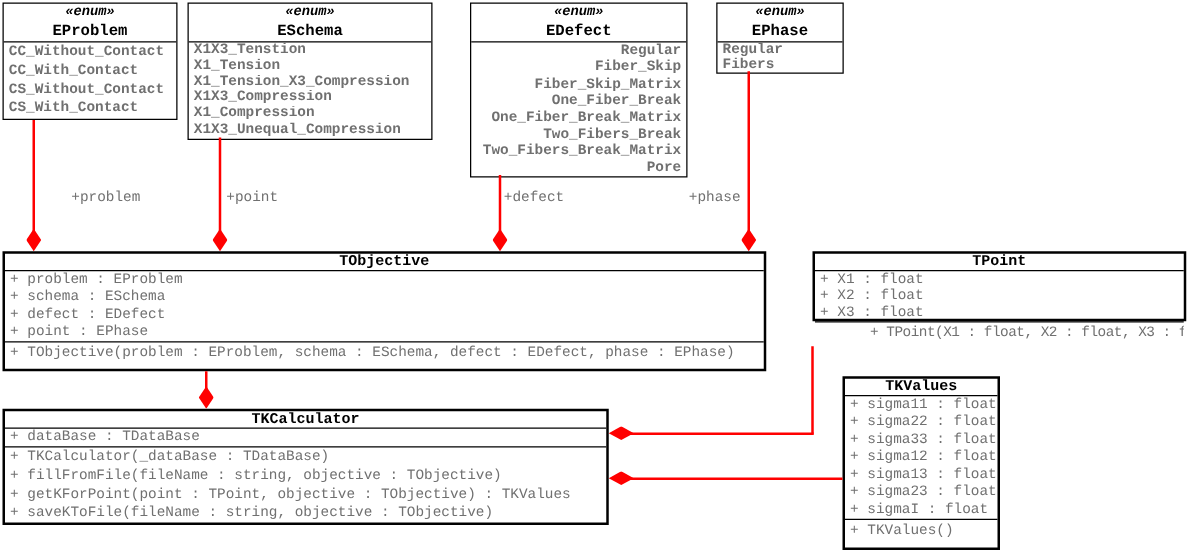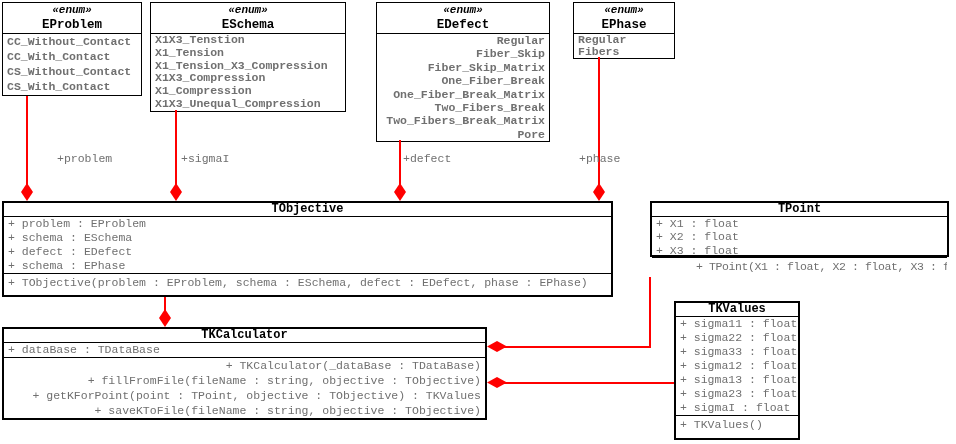--- a/index.html
+++ b/index.html
@@ -22,21 +22,21 @@
   
   #eproblem .row{line-height:15px;}
   #eschema .row{line-height:12.8px;}
   #edefect .row{line-height:13.4px;text-align:right;}
   #ephase .row{line-height:12px;}
   #tobjective .attrs .row{line-height:14px;}
   #tobjective .methods .row{line-height:14px;padding-top:2px;}
   #tpoint .attrs .row{line-height:13.3px;}
   #tpoint .methods .row{line-height:14px;padding-top:2px;letter-spacing:-0.4px;margin-left:40px;}
   #tkcalculator .attrs .row{line-height:14px;}
-  #tkcalculator .methods .row{line-height:15px;text-align:right;}
+  #tkcalculator .methods .row{line-height:15px;}
   #tkvalues .attrs .row{line-height:14px;}
   #tkvalues .methods .row{line-height:14px;padding-top:2px;}
   
   #eproblem{left:2px;top:2px;width:140px;height:94px;}
   #eschema{left:150px;top:2px;width:196px;height:110px;}
   #edefect{left:376px;top:2px;width:174px;height:140px;}
   #ephase{left:573px;top:2px;width:102px;height:57px;}
   #tobjective{left:2px;top:201px;width:611px;height:96px;}
   #tobjective .attrs{height:56px;}
   #tpoint{left:650px;top:201px;width:299px;height:56px;}
@@ -57,21 +57,21 @@
   #c2-line{left:175px;top:110px;height:78px;} #c2-diamond{left:170px;top:183px;}
   #c3-line{left:399px;top:140px;height:48px;} #c3-diamond{left:394px;top:183px;}
   #c4-line{left:598px;top:57px;height:131px;} #c4-diamond{left:593px;top:183px;}
   #c5-line{left:164px;top:297px;height:16px;} #c5-diamond{left:159px;top:309px;}
   #c6-vline{left:649px;top:277px;height:70px;}
   #c6-hline{left:503px;top:346px;width:148px;} #c6-diamond{left:487px;top:341px;}
   #c7-hline{left:503px;top:382px;width:171px;} #c7-diamond{left:487px;top:377px;}
   #label-problem{left:33px;top:152px;margin-left:24px;}
   #label-schema{left:181px;top:152px;}
   #label-defect{left:403px;top:152px;}
-  #label-phase{left:551px;top:152px;margin-left:28px;}
+  #label-phase{left:551px;top:152px;}
 </style>
 </head>
 <body>
 
 <div id="stage">
 
   <div class="uml-box" id="eproblem">
     <div class="box-header">
       <span class="stereotype">«enum»</span>
       <span class="cls-name">EProblem</span>
@@ -128,21 +128,21 @@
   </div>
 
   <div class="uml-box cls" id="tobjective">
     <div class="box-header">
       <span class="cls-name-inline">TObjective</span>
     </div>
     <div class="rows attrs">
         <div class="row">+ problem : EProblem</div>
         <div class="row">+ schema : ESchema</div>
         <div class="row">+ defect : EDefect</div>
-        <div class="row">+ schema : EPhase</div>
+        <div class="row">+ point : EPhase</div>
       </div>
     <div class="rows methods">
         <div class="row">+ TObjective(problem : EProblem, schema : ESchema, defect : EDefect, phase : EPhase)</div>
       </div>
   </div>
 
   <div class="uml-box cls" id="tpoint">
     <div class="box-header">
       <span>TPoint</span>
     </div>
@@ -188,21 +188,21 @@
         <div class="row">+ TKValues()</div>
       </div>
   </div>
 
   <div class="vline" id="c1-line"></div>
   <div class="diamond-v" id="c1-diamond"></div>
   <div class="conn-label" id="label-problem">+problem</div>
 
   <div class="vline" id="c2-line"></div>
   <div class="diamond-v" id="c2-diamond"></div>
-  <div class="conn-label" id="label-schema">+sigmaI</div>
+  <div class="conn-label" id="label-schema">+point</div>
 
   <div class="vline" id="c3-line"></div>
   <div class="diamond-v" id="c3-diamond"></div>
   <div class="conn-label" id="label-defect">+defect</div>
 
   <div class="vline" id="c4-line"></div>
   <div class="diamond-v" id="c4-diamond"></div>
   <div class="conn-label" id="label-phase">+phase</div>
 
   <div class="vline" id="c5-line"></div>

